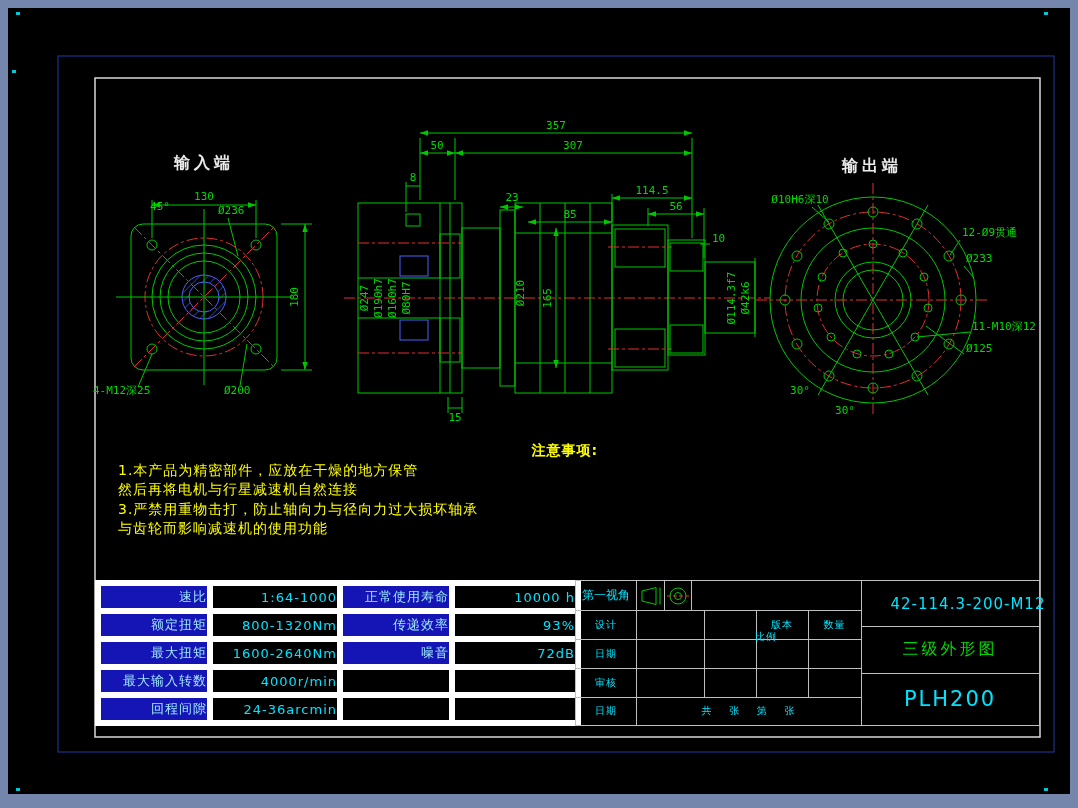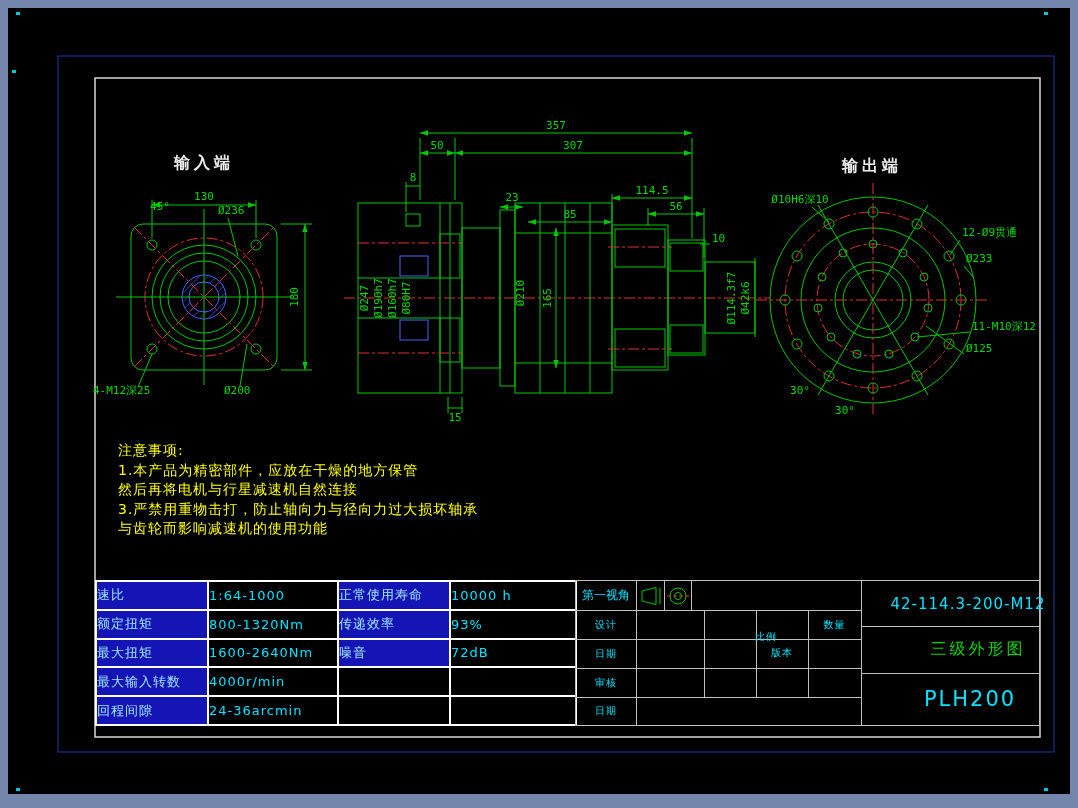--- a/index.html
+++ b/index.html
@@ -20,31 +20,31 @@
   .cl{stroke:#e03030;fill:none;stroke-width:1;stroke-dasharray:11 3 3 3;}
   .ar2{marker-start:url(#as);marker-end:url(#ae);}
   .mark{position:absolute;width:4px;height:3px;background:#00c8d8;}
 
   
   #notes{
     position:absolute;left:118px;top:441px;width:480px;
     color:#ffff00;font-size:14px;line-height:19.5px;letter-spacing:1px;
     font-family:"DejaVu Sans",sans-serif;
   }
-  #notes .nt{font-weight:normal;}
+  #notes .nt{font-weight:bold;text-align:right;}
 
   
   #spec{
     position:absolute;left:95px;top:580px;width:480px;height:146px;
   }
   #spec table{
     width:100%;height:100%;border-collapse:collapse;table-layout:fixed;
   }
   #spec td{
-    border:2px solid #ffffff;text-align:left;vertical-align:middle;
+    border:6px solid #ffffff;text-align:right;vertical-align:middle;
     font-size:13px;padding:0;color:#00e5ff;letter-spacing:1px;overflow:hidden;white-space:nowrap;
   }
   #spec td.k{background:#1515b5;color:#9fe8ff;}
 
   
   #tblock{
     position:absolute;left:575px;top:580px;width:465px;height:146px;
     border:1px solid #bfbfbf;box-sizing:border-box;color:#00e5ff;
   }
   .tbl-v{position:absolute;width:1px;background:#bfbfbf;}
@@ -331,18 +331,19 @@
         <circle cx="12" cy="11" r="8" fill="none" stroke="#00c800"></circle>
         <circle cx="12" cy="11" r="3.5" fill="none" stroke="#00c800"></circle>
         <line x1="1" y1="11" x2="23" y2="11" stroke="#e03030" stroke-dasharray="4 2"></line>
       </svg>
   </div>
   <div class="tb-txt" style="left:0;top:29px;width:60px;height:29px;">设计</div>
   <div class="tb-txt" style="left:0;top:58px;width:60px;height:29px;">日期</div>
   <div class="tb-txt" style="left:0;top:87px;width:60px;height:29px;">审核</div>
   <div class="tb-txt" style="left:0;top:116px;width:60px;height:28px;">日期</div>
   <div class="tb-txt" style="left:128px;top:41px;width:52px;height:29px;padding-left:36px;">比例</div>
-  <div class="tb-txt" style="left:180px;top:29px;width:52px;height:29px;margin-top:28px;">版本</div>
+  <div class="tb-txt" style="left:180px;top:29px;width:52px;height:29px;">版本</div>
   <div class="tb-txt" style="left:232px;top:29px;width:53px;height:29px;">数量</div>
+  <div class="tb-txt" style="left:60px;top:116px;width:225px;height:28px;">共    张    第    张</div>
   <div class="tb-txt tb-code" style="left:285px;top:0;width:214px;height:45px;">42-114.3-200-M12</div>
-  <div class="tb-txt tb-name" style="left:285px;top:45px;width:178px;height:47px;padding-left:28px;">三级外形图</div>
-  <div class="tb-txt tb-model" style="left:285px;top:92px;width:178px;height:52px;padding-left:20px;">PLH200</div>
+  <div class="tb-txt tb-name" style="left:285px;top:45px;width:178px;height:47px;">三级外形图</div>
+  <div class="tb-txt tb-model" style="left:285px;top:92px;width:178px;height:52px;">PLH200</div>
 </div>
 
 </body></html>

